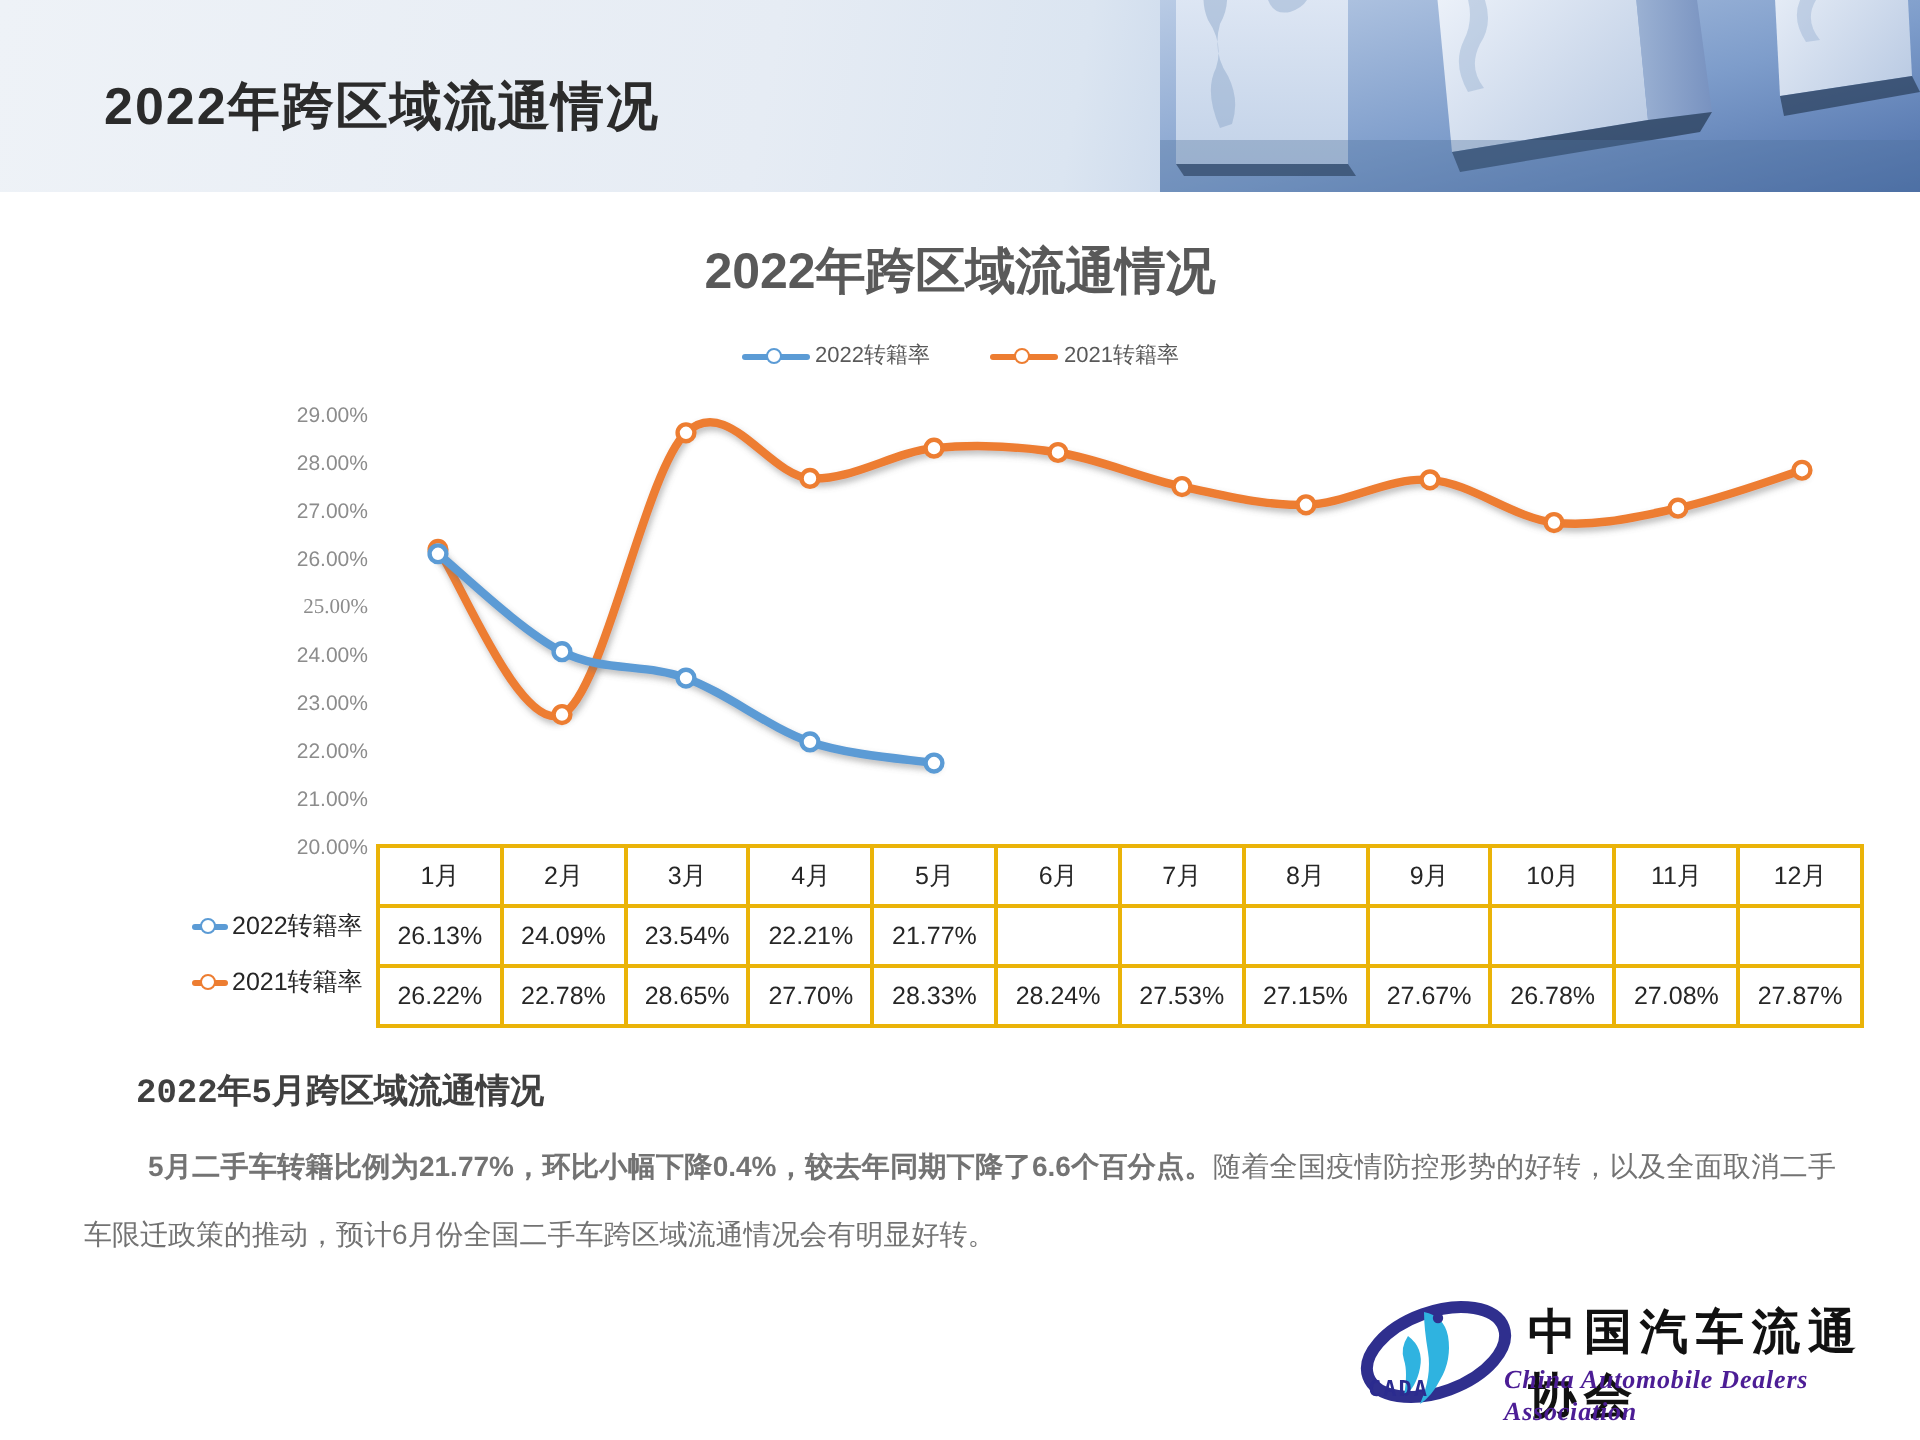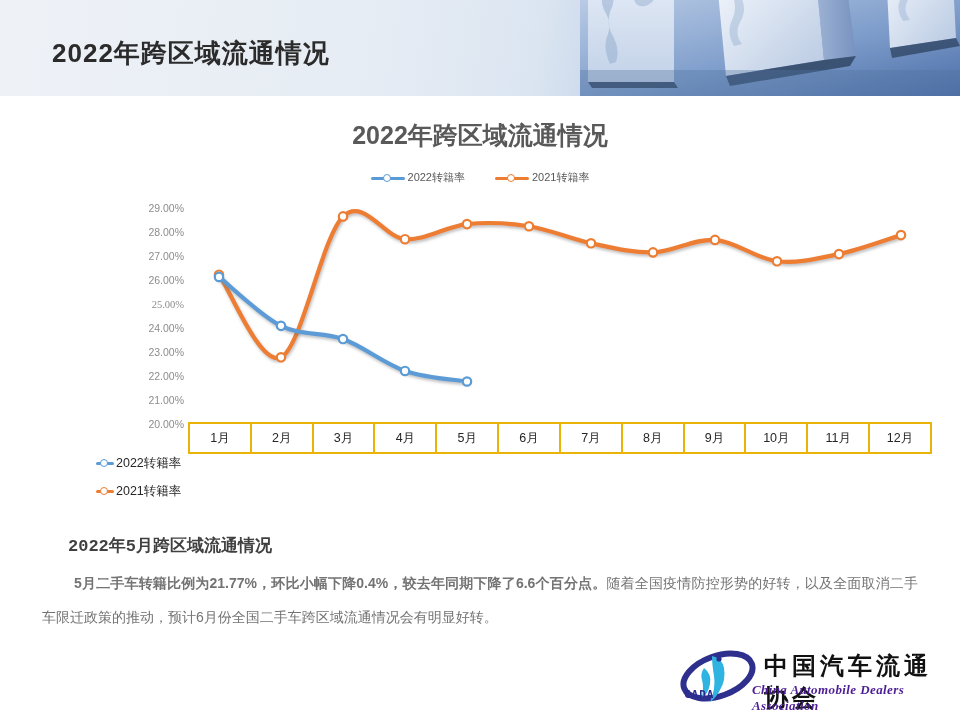--- a/index.html
+++ b/index.html
@@ -337,20 +337,48 @@
           <th>6月</th>
           <th>7月</th>
           <th>8月</th>
           <th>9月</th>
           <th>10月</th>
           <th>11月</th>
           <th>12月</th>
         </tr>
       </thead>
     <tbody id="tbody">
+        <tr>
+          <td>26.13%</td>
+          <td>24.09%</td>
+          <td>23.54%</td>
+          <td>22.21%</td>
+          <td>21.77%</td>
+          <td></td>
+          <td></td>
+          <td></td>
+          <td></td>
+          <td></td>
+          <td></td>
+          <td></td>
+        </tr>
+        <tr>
+          <td>26.22%</td>
+          <td>22.78%</td>
+          <td>28.65%</td>
+          <td>27.70%</td>
+          <td>28.33%</td>
+          <td>28.24%</td>
+          <td>27.53%</td>
+          <td>27.15%</td>
+          <td>27.67%</td>
+          <td>26.78%</td>
+          <td>27.08%</td>
+          <td>27.87%</td>
+        </tr>
       </tbody>
   </table>
 </div>
 
 <div class="body-section">
   <div class="sub-heading">2022年5月跨区域流通情况</div>
   <div class="paragraph">
     <b>5月二手车转籍比例为21.77%，环比小幅下降0.4%，较去年同期下降了6.6个百分点。</b><span>随着全国疫情防控形势的好转，以及全面取消二手车限迁政策的推动，预计6月份全国二手车跨区域流通情况会有明显好转。</span>
   </div>
 </div>

